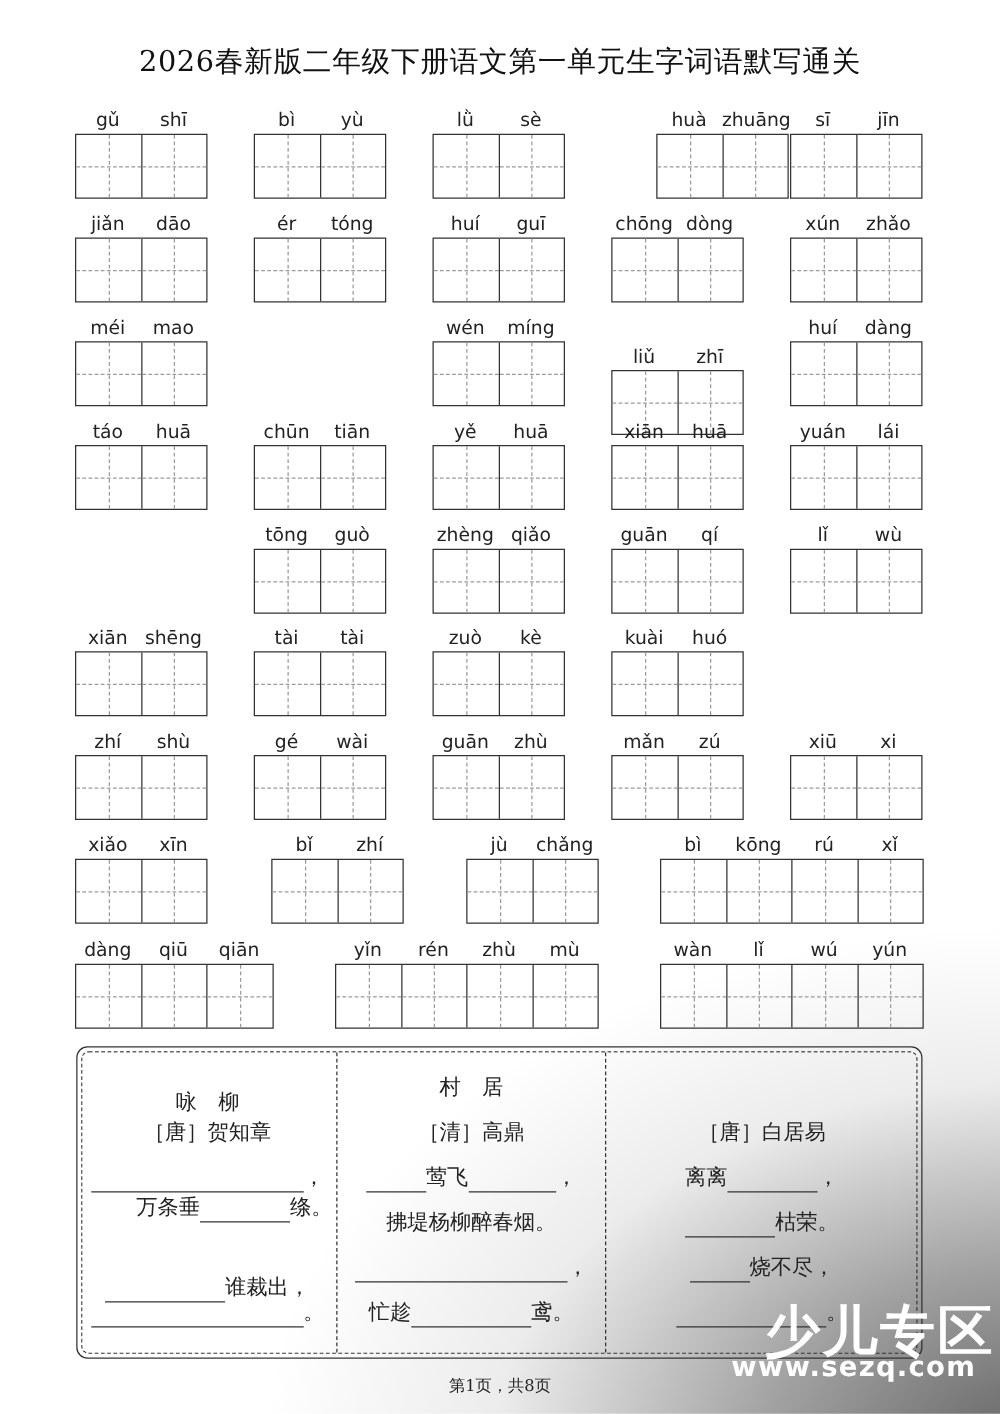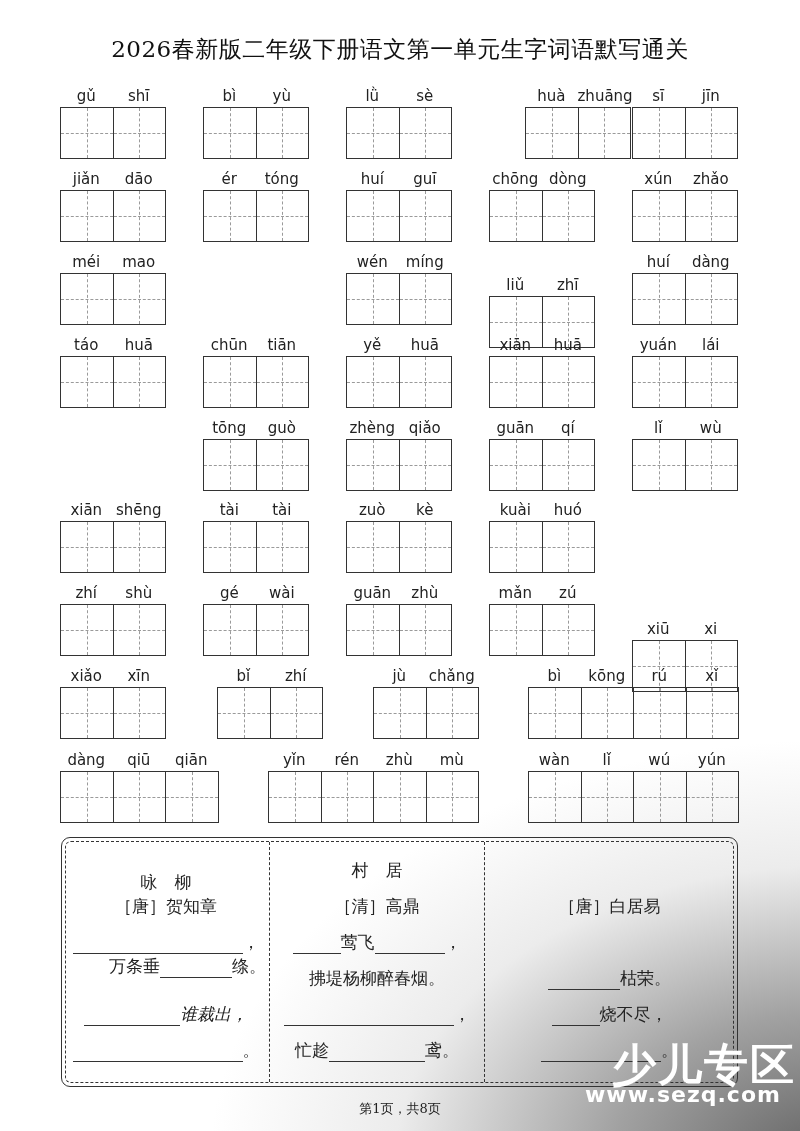--- a/index.html
+++ b/index.html
@@ -380,21 +380,21 @@
     <div class="word" style="left: 489px; top: 582px;">
       <div class="pinyin-row">
         <span class="pinyin">mǎn</span>
         <span class="pinyin">zú</span>
       </div>
       <div class="boxes">
         <div class="cell"></div>
         <div class="cell"></div>
       </div>
     </div>
-    <div class="word" style="left: 632px; top: 582px; margin-top: 36px;">
+    <div class="word" style="left: 632px; top: 582px;">
       <div class="pinyin-row">
         <span class="pinyin">xiū</span>
         <span class="pinyin">xi</span>
       </div>
       <div class="boxes">
         <div class="cell"></div>
         <div class="cell"></div>
       </div>
     </div>
     <div class="word" style="left: 60px; top: 665px;">
@@ -486,33 +486,34 @@
 <div class="poem-frame">
   <div class="poem-frame-inner"></div>
   <div class="poem-divider" style="left:207px;"></div>
   <div class="poem-divider" style="left:422px;"></div>
   <div id="poems">
       <div class="poem-col" style="left: 4px; width: 200px;">
         <div class="p-line" style="top: 32px;">咏　柳</div>
         <div class="p-line" style="top: 56px;">［唐］贺知章</div>
         <div class="p-line" style="top: 92px;"><span></span><span class="blank" style="width: 170px;"></span><span>，</span></div>
         <div class="p-line" style="top: 116px; text-align: right;"><span>万条垂</span><span class="blank" style="width: 72px;"></span><span>绦。</span></div>
-        <div class="p-line" style="top: 164px; font-style: italic;"><span></span><span class="blank" style="width: 96px;"></span><span>谁裁出，</span></div>
+        <div class="p-line" style="top: 180px;"><span></span><span class="blank" style="width: 96px;"></span><span>谁裁出，</span></div>
         <div class="p-line" style="top: 200px;"><span></span><span class="blank" style="width: 170px;"></span><span>。</span></div>
       </div>
       <div class="poem-col" style="left: 210px; width: 210px;">
         <div class="p-line" style="top: 20px;">村　居</div>
         <div class="p-line" style="top: 56px;">［清］高鼎</div>
         <div class="p-line" style="top: 92px;"><span></span><span class="blank" style="width: 48px;"></span><span>莺飞</span><span class="blank" style="width: 70px;"></span><span>，</span></div>
         <div class="p-line" style="top: 128px;"><span>拂堤杨柳醉春烟。</span><span></span></div>
         <div class="p-line" style="top: 164px;"><span></span><span class="blank" style="width: 170px;"></span><span>，</span></div>
         <div class="p-line" style="top: 200px;"><span>忙趁</span><span class="blank" style="width: 96px;"></span><span>鸢。</span></div>
       </div>
       <div class="poem-col" style="left: 425px; width: 245px;">
         <div class="p-line" style="top: 56px;">［唐］白居易</div>
+        <div class="p-line" style="top: 92px;"><span>离离</span><span class="blank" style="width: 72px;"></span><span>，</span></div>
         <div class="p-line" style="top: 164px;"><span></span><span class="blank" style="width: 48px;"></span><span>烧不尽，</span></div>
         <div class="p-line" style="top: 128px;"><span></span><span class="blank" style="width: 72px;"></span><span>枯荣。</span></div>
         <div class="p-line" style="top: 200px;"><span></span><span class="blank" style="width: 120px;"></span><span>。</span></div>
       </div>
     </div>
 </div>
 
 <div class="footer">第1页，共8页</div>
 
 <div class="wm1">少儿专区</div>

